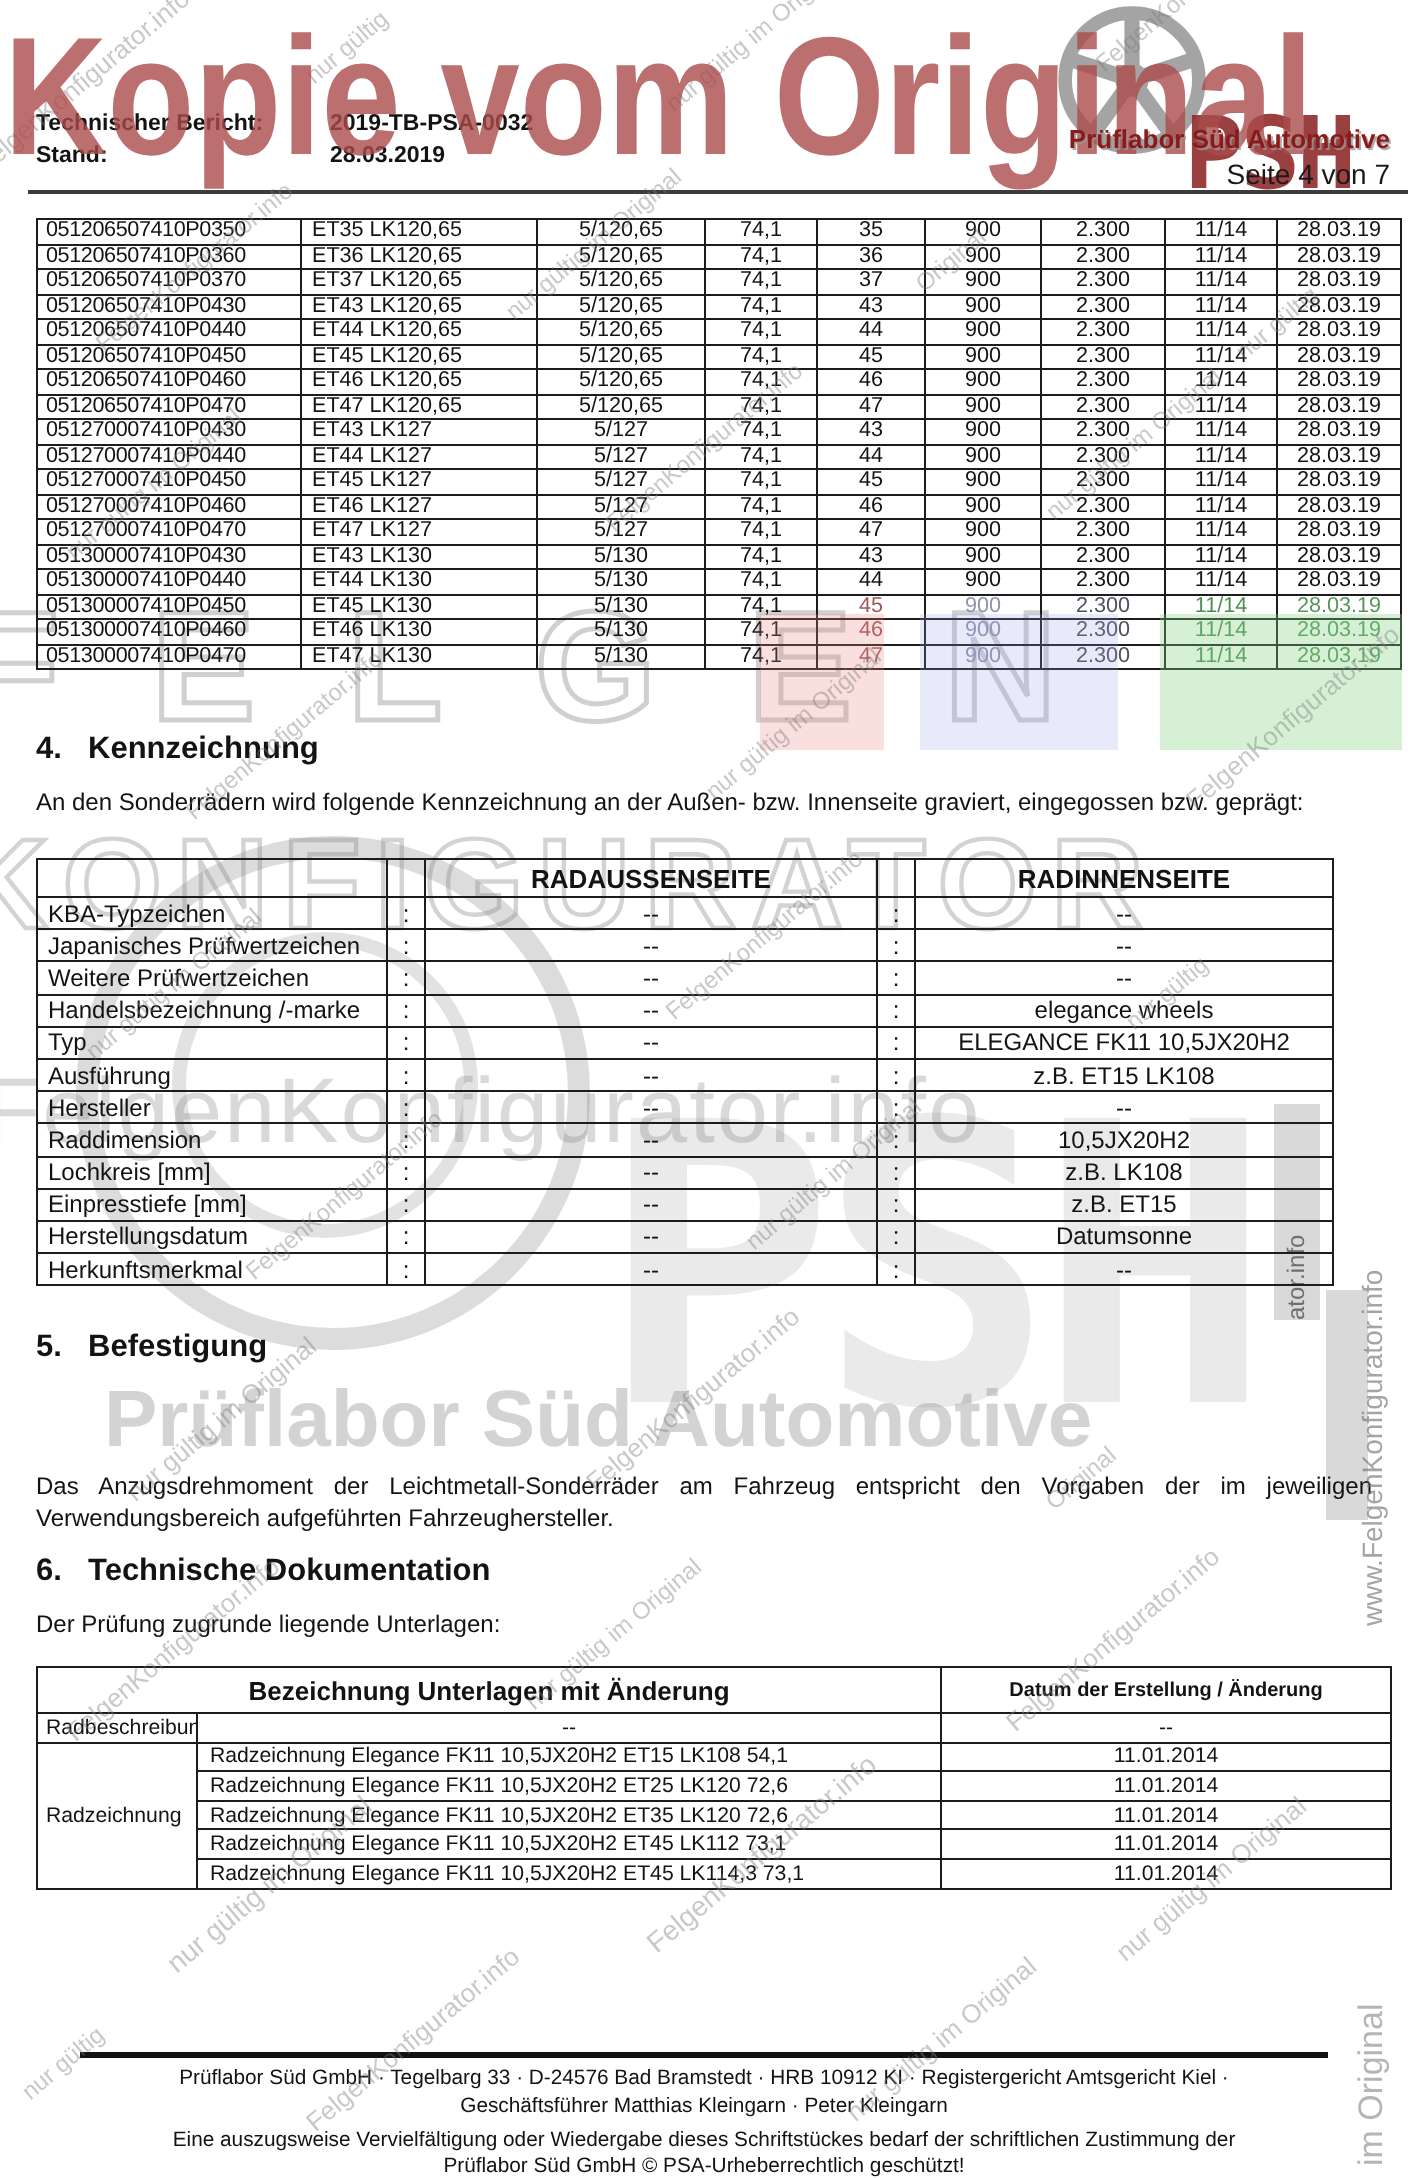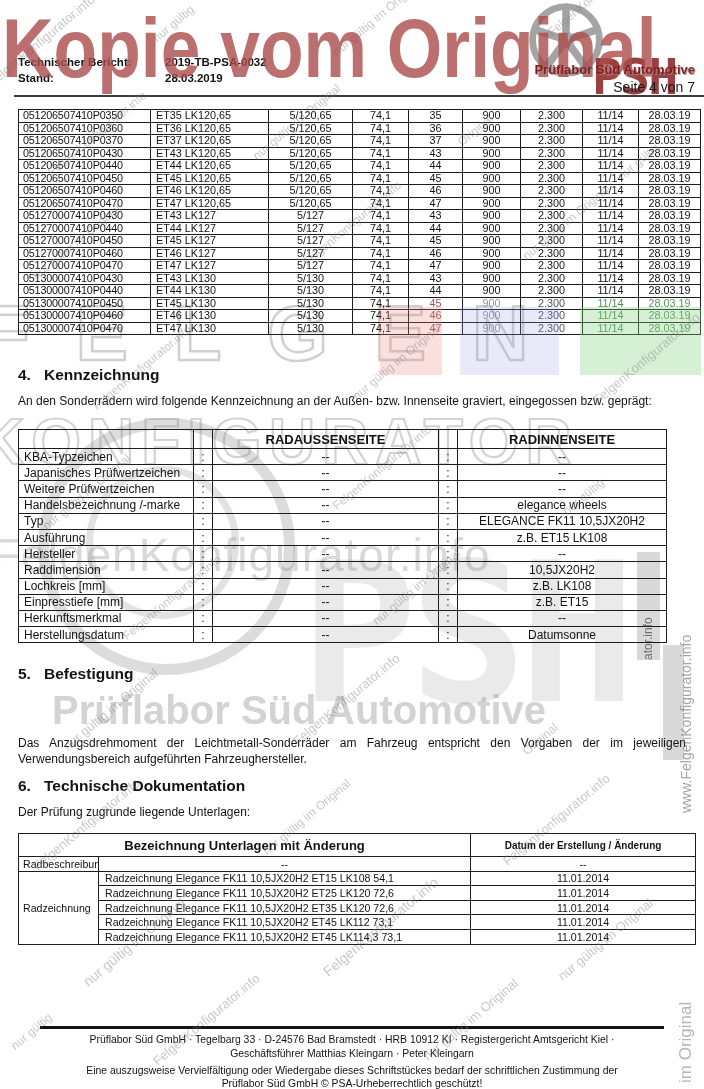--- a/index.html
+++ b/index.html
@@ -466,32 +466,32 @@
           <td>z.B. LK108</td>
         </tr>
         <tr>
           <td class="k-label">Einpresstiefe [mm]</td>
           <td>:</td>
           <td>--</td>
           <td>:</td>
           <td>z.B. ET15</td>
         </tr>
         <tr>
+          <td class="k-label">Herstellungsdatum</td>
+          <td>:</td>
+          <td>--</td>
+          <td>:</td>
+          <td>Datumsonne</td>
+        </tr>
+        <tr>
           <td class="k-label">Herkunftsmerkmal</td>
           <td>:</td>
           <td>--</td>
           <td>:</td>
           <td>--</td>
-        </tr>
-        <tr>
-          <td class="k-label">Herstellungsdatum</td>
-          <td>:</td>
-          <td>--</td>
-          <td>:</td>
-          <td>Datumsonne</td>
         </tr>
       </tbody>
   </table>
 
   <div class="sec-head" style="top:665px;">
     <span class="num">5.</span>
     <span>Befestigung</span>
   </div>
   <div class="para" style="top:736px;">Das Anzugsdrehmoment der Leichtmetall-Sonderräder am Fahrzeug entspricht den Vorgaben der im jeweiligen Verwendungsbereich aufgeführten Fahrzeughersteller.</div>
 

